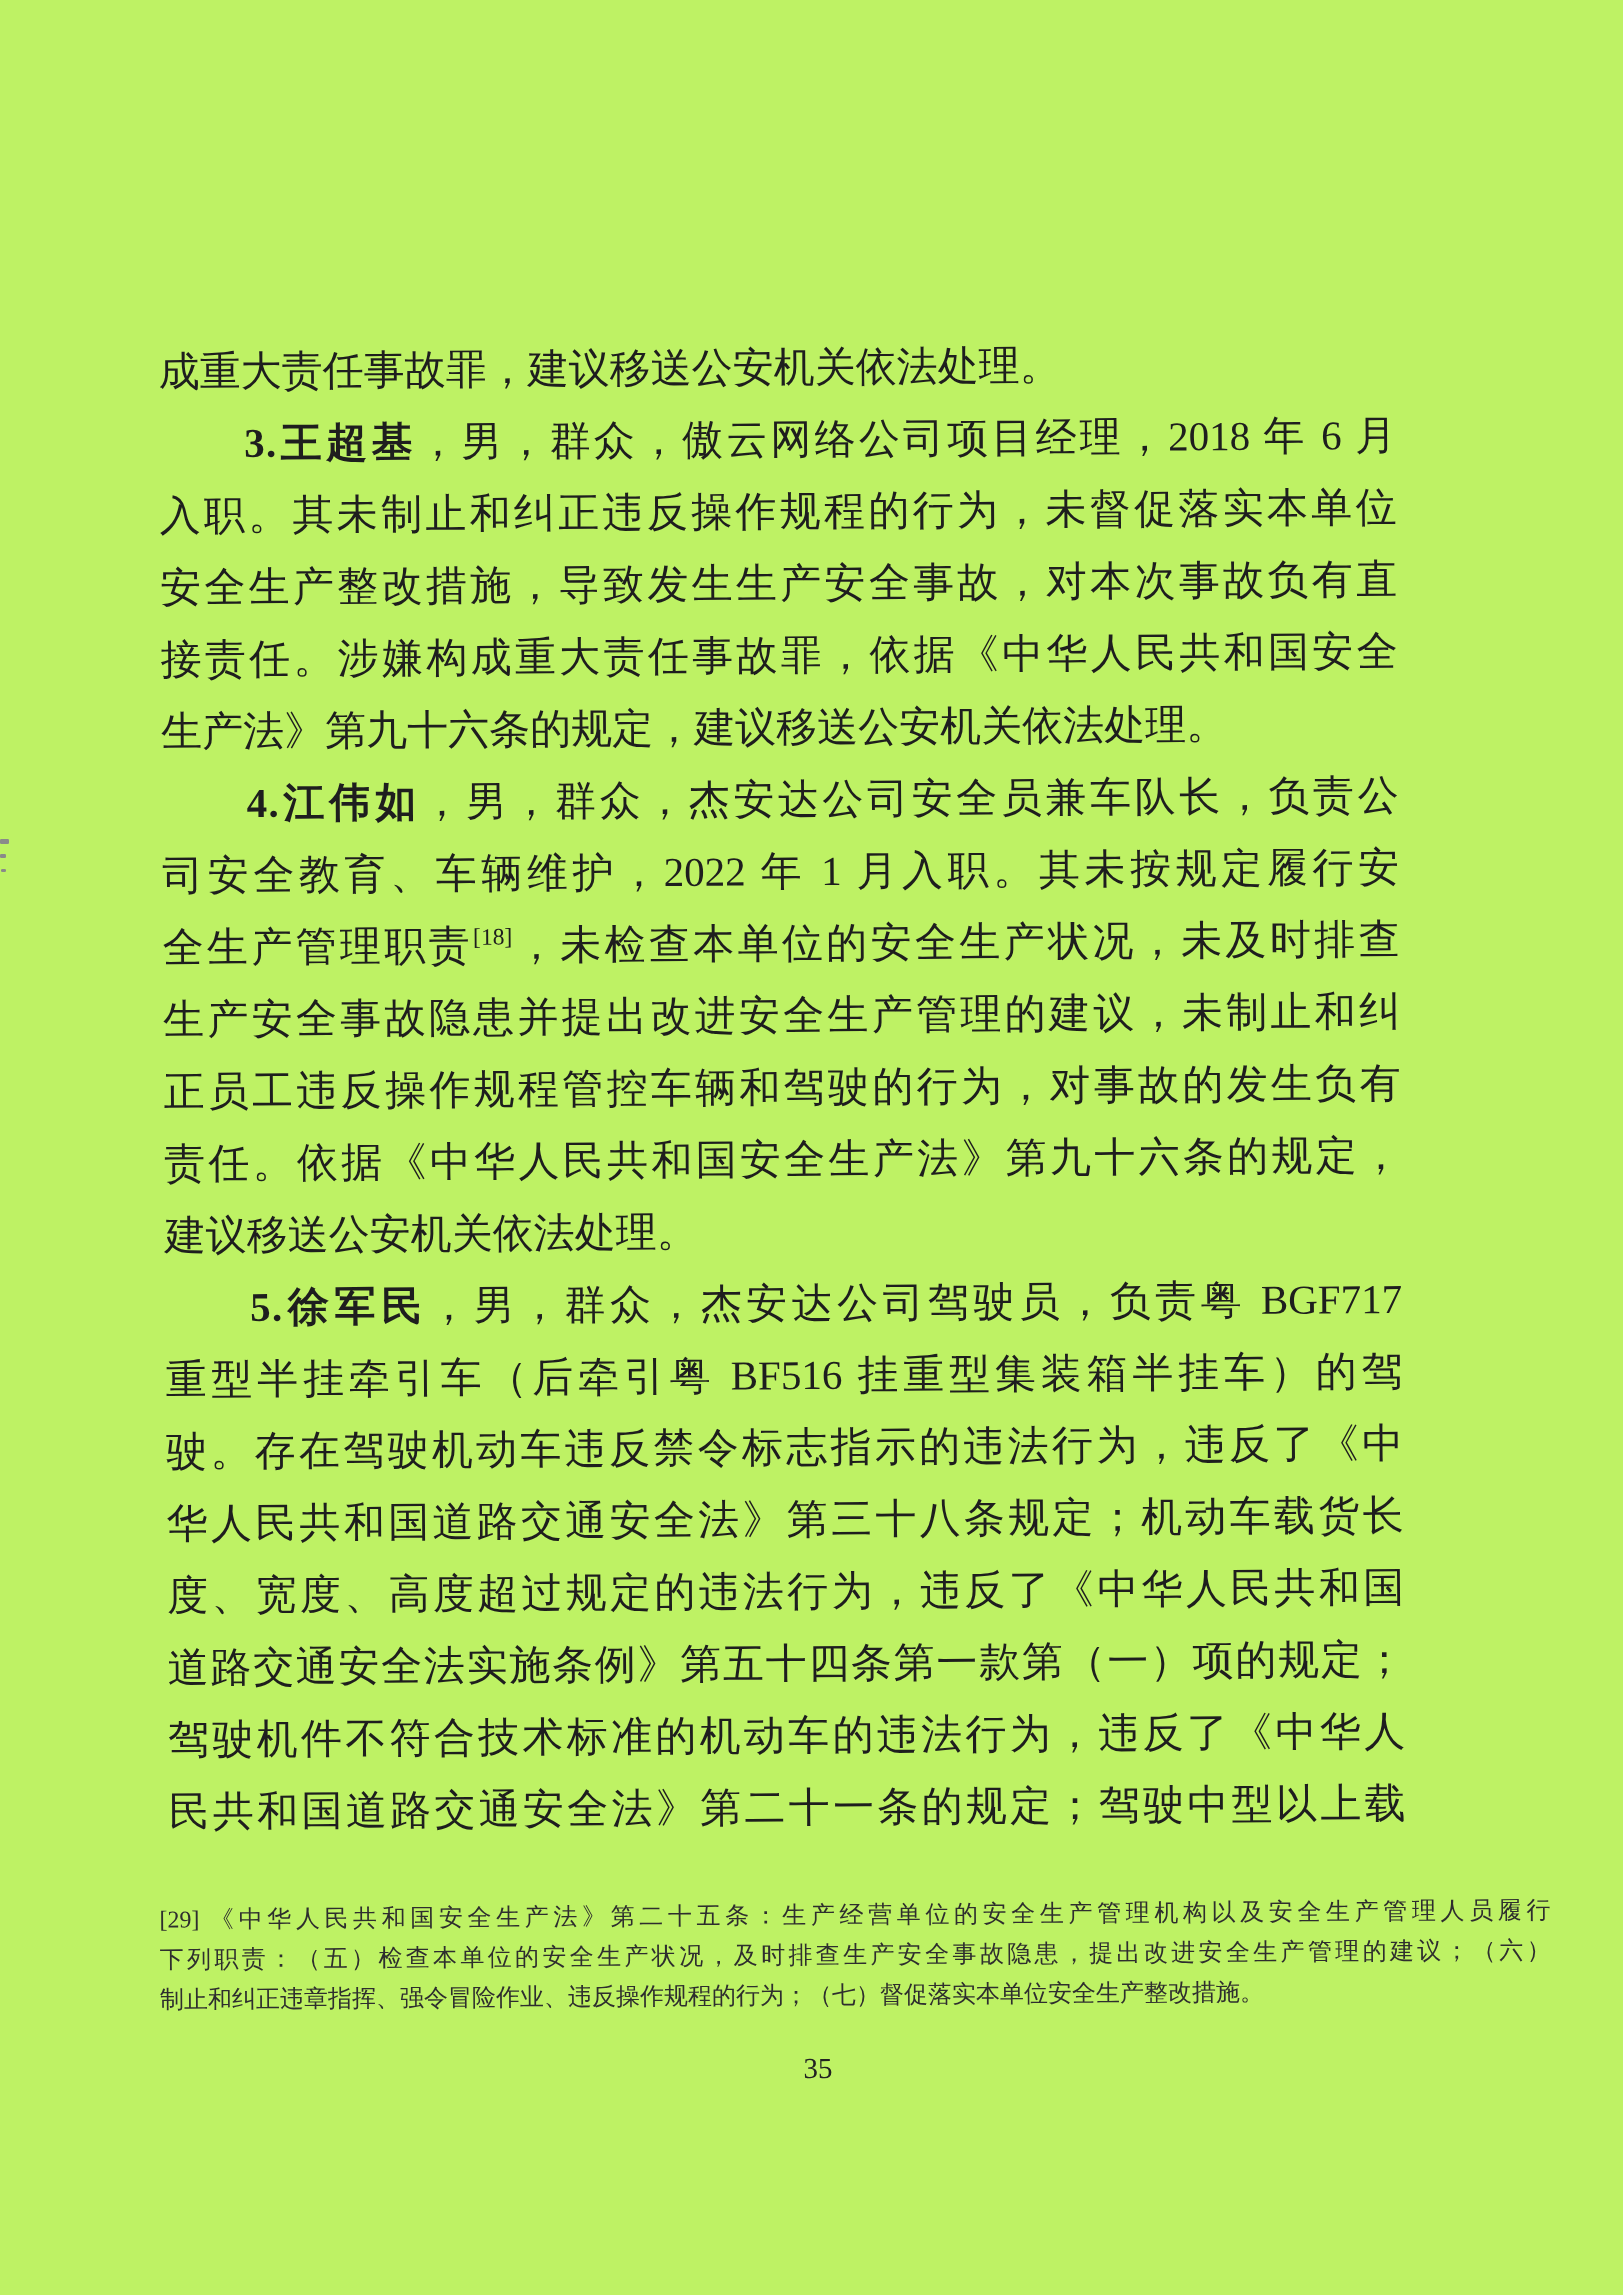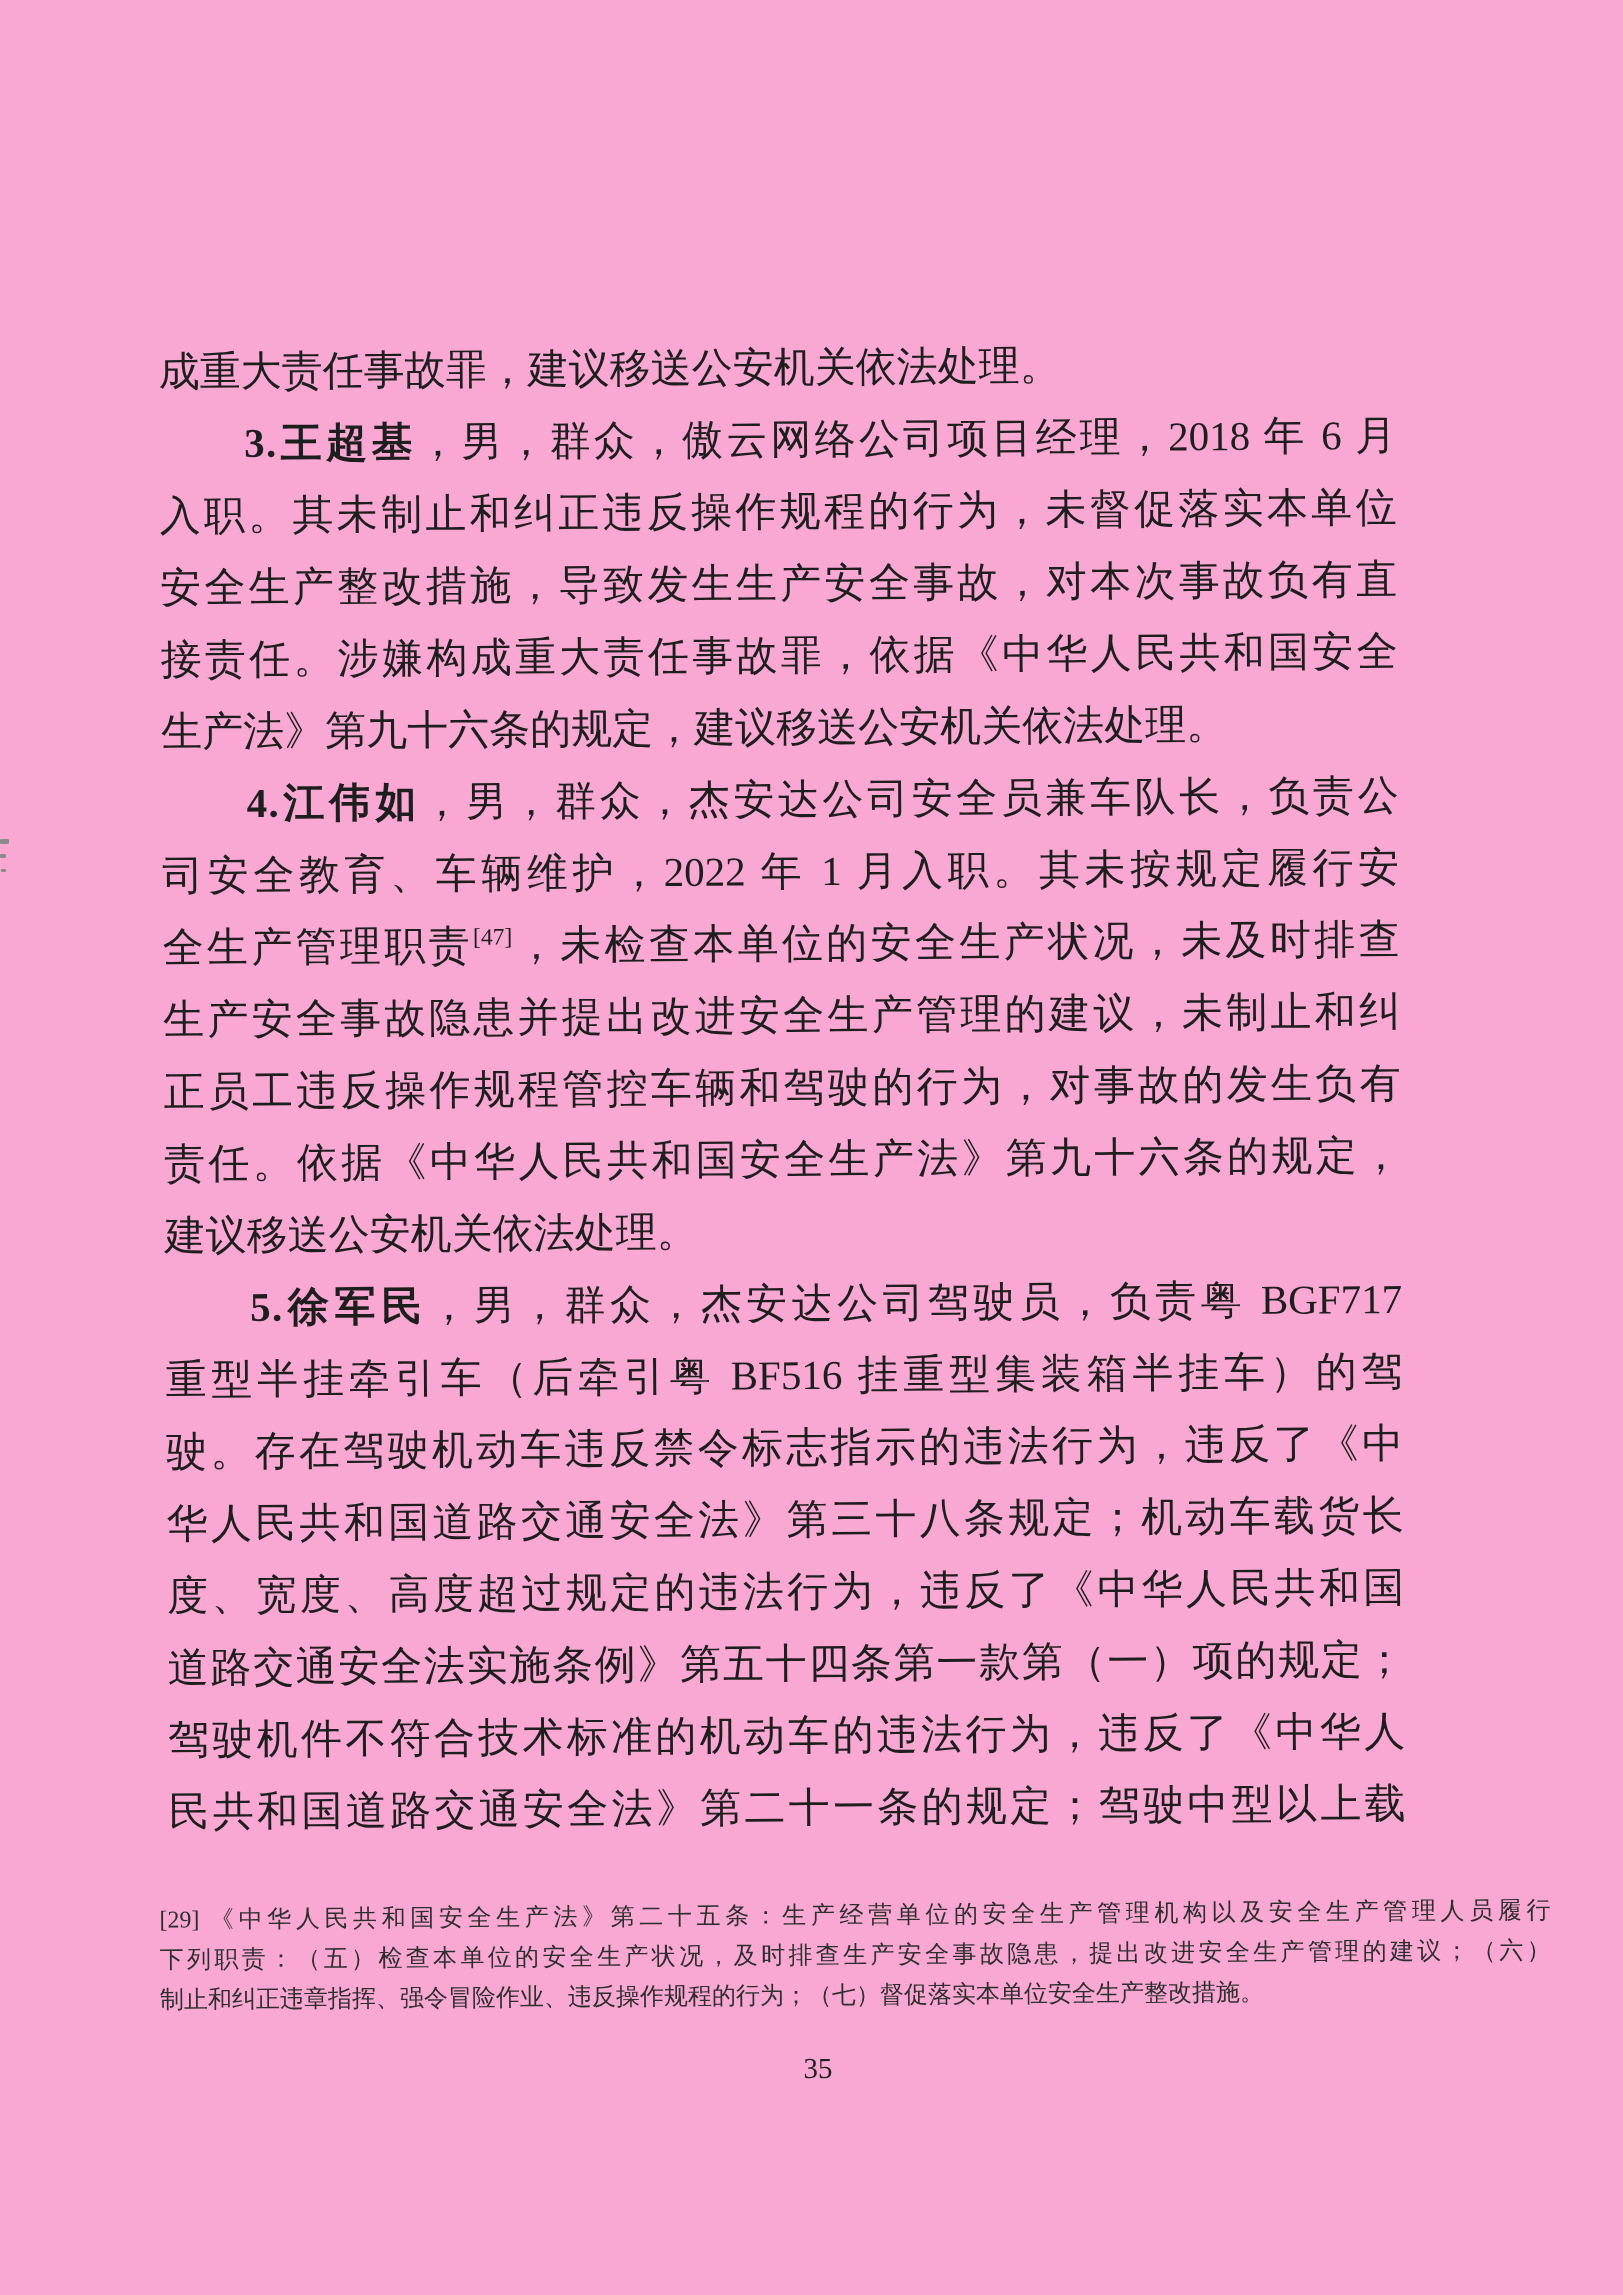--- a/index.html
+++ b/index.html
@@ -6,21 +6,21 @@
   body{
     width:1623px;height:2295px;
     background:#ffffff;
     font-family:"Liberation Serif","DejaVu Serif",serif;
     color:#1f1f1f;
     overflow:hidden;
     position:relative;
   }
   .page{
     position:absolute;inset:0;
-    background:#f9a8d4;
+    background:#bef264;
   }
   .content{
     position:absolute;inset:0;
     transform:rotate(-0.4deg);
     transform-origin:50% 50%;
   }
   .body-text{
     position:absolute;
     left:164px;top:331px;width:1237px;
   }
@@ -84,21 +84,21 @@
 
     <div class="body-text">
       <div class="bline"><span>成重大责任事故罪，建议移送公安机关依法处理。</span></div>
       <div class="bline fill indent"><span class="bname">3.王超基</span><span>，男，群众，傲云网络公司项目经理，2018 年 6 月</span></div>
       <div class="bline fill"><span>入职。其未制止和纠正违反操作规程的行为，未督促落实本单位</span></div>
       <div class="bline fill"><span>安全生产整改措施，导致发生生产安全事故，对本次事故负有直</span></div>
       <div class="bline fill"><span>接责任。涉嫌构成重大责任事故罪，依据《中华人民共和国安全</span></div>
       <div class="bline"><span>生产法》第九十六条的规定，建议移送公安机关依法处理。</span></div>
       <div class="bline fill indent"><span class="bname">4.江伟如</span><span>，男，群众，杰安达公司安全员兼车队长，负责公</span></div>
       <div class="bline fill"><span>司安全教育、车辆维护，2022 年 1 月入职。其未按规定履行安</span></div>
-      <div class="bline fill"><span>全生产管理职责</span><span class="sup">[47]</span><span>，未检查本单位的安全生产状况，未及时排查</span></div>
+      <div class="bline fill"><span>全生产管理职责</span><span class="sup">[18]</span><span>，未检查本单位的安全生产状况，未及时排查</span></div>
       <div class="bline fill"><span>生产安全事故隐患并提出改进安全生产管理的建议，未制止和纠</span></div>
       <div class="bline fill"><span>正员工违反操作规程管控车辆和驾驶的行为，对事故的发生负有</span></div>
       <div class="bline fill"><span>责任。依据《中华人民共和国安全生产法》第九十六条的规定，</span></div>
       <div class="bline"><span>建议移送公安机关依法处理。</span></div>
       <div class="bline fill indent"><span class="bname">5.徐军民</span><span>，男，群众，杰安达公司驾驶员，负责粤 BGF717</span></div>
       <div class="bline fill"><span>重型半挂牵引车（后牵引粤 BF516 挂重型集装箱半挂车）的驾</span></div>
       <div class="bline fill"><span>驶。存在驾驶机动车违反禁令标志指示的违法行为，违反了《中</span></div>
       <div class="bline fill"><span>华人民共和国道路交通安全法》第三十八条规定；机动车载货长</span></div>
       <div class="bline fill"><span>度、宽度、高度超过规定的违法行为，违反了《中华人民共和国</span></div>
       <div class="bline fill"><span>道路交通安全法实施条例》第五十四条第一款第（一）项的规定；</span></div>

